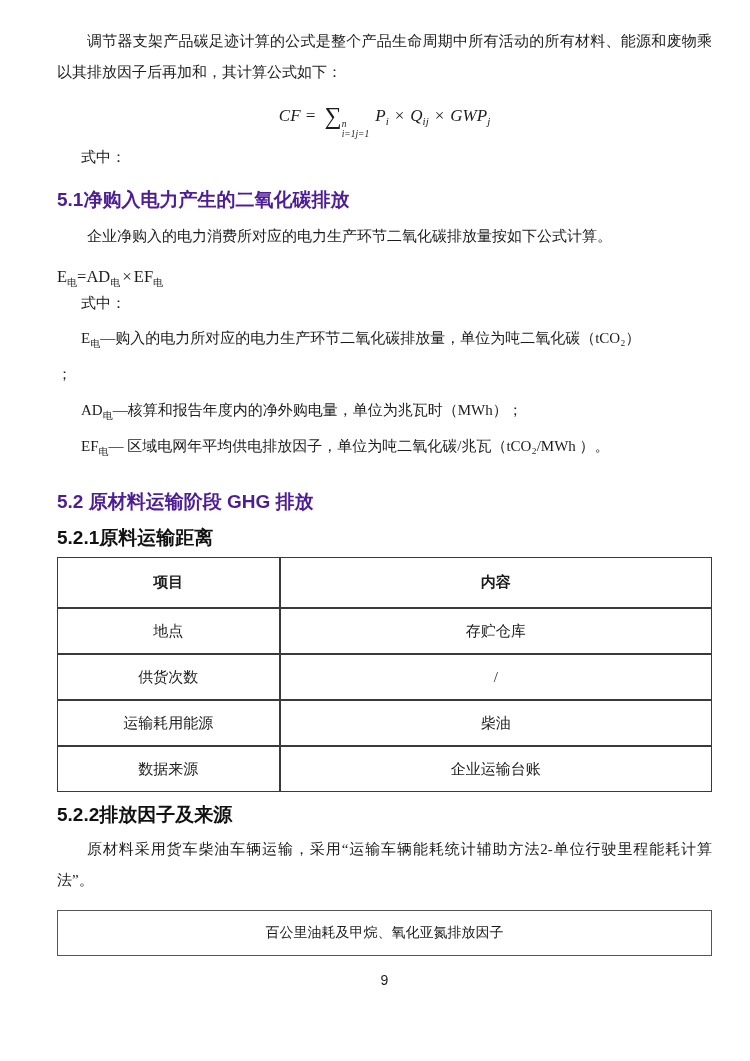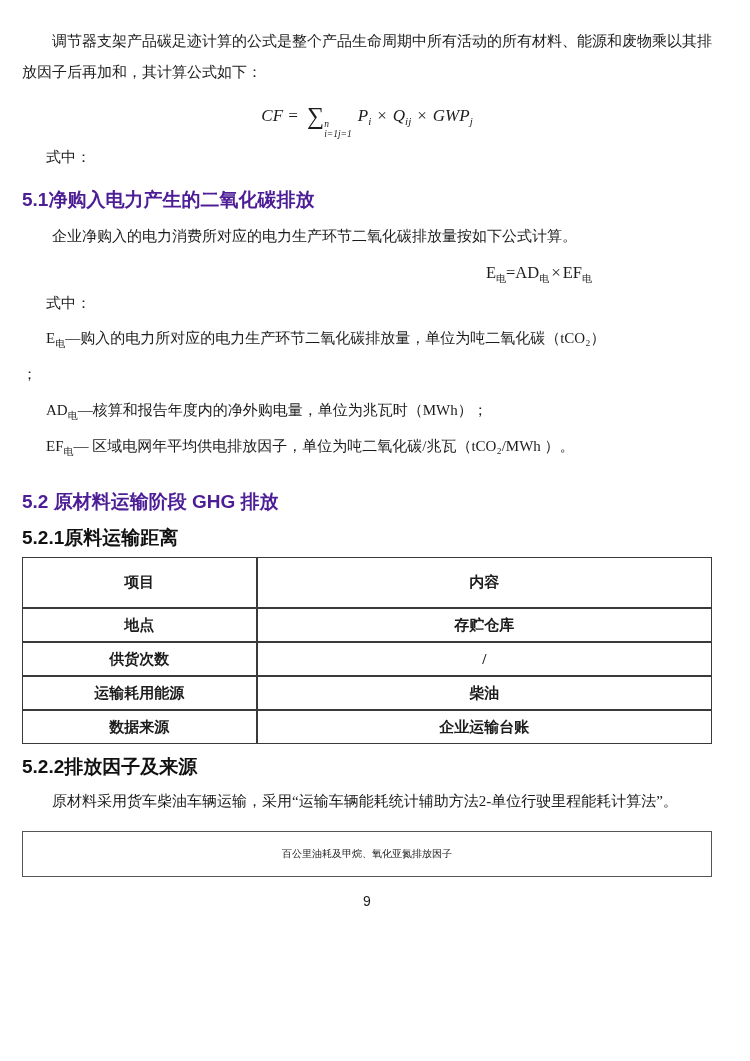--- a/index.html
+++ b/index.html
@@ -4,21 +4,21 @@
 <style>
   * { box-sizing: border-box; }
   html, body { margin: 0; padding: 0; }
   body {
     width: 750px; height: 1061px;
     background: #ffffff;
     color: #1c1c1c;
     font-family: "Liberation Serif", "DejaVu Serif", serif;
     overflow: hidden;
   }
-  .page { padding: 26px 38px 0 22px; }
+  .page { padding: 26px 38px 0 57px; }
 
   p.body {
     font-size: 15px;
     line-height: 31px;
     margin: 0;
     text-align: justify;
   }
   .indent2 { text-indent: 2em; }
   .indent16 { text-indent: 1.6em; }
   .where { text-indent: 1.6em; margin-top: 6px; }
@@ -48,23 +48,23 @@
     text-align: left;
     margin-right: 6px;
   }
   .formula-cf sub { font-size: 11px; }
   .formula-cf .mult { font-style: normal; padding: 0 6px; }
 
   
   .formula-e {
     margin: 6px 0 0 0;
     height: 30px;
-    line-height: 30px;
+    line-height: 38px;
     font-size: 16.5px;
-    text-align: right;
+    text-align: left;
     padding-right: 120px; 
   }
   .formula-e sub { font-size: 10px; }
   .formula-e .mult { padding: 0 2px; font-size: 17px; }
 
   .defs { margin-top: 4px; }
   .def-line { line-height: 32px; padding-left: 24px; }
   .def-line.noindent { padding-left: 0; }
   .def-line sub { font-size: 10px; }
 
@@ -85,38 +85,37 @@
   }
 
   table.data-table {
     width: 100%;
     border-collapse: separate;
     border-spacing: 0;
     table-layout: fixed;
   }
   table.data-table th, table.data-table td {
     border: 1px solid #3a3a3a;
-    height: 34px;
+    height: 46px;
     text-align: center;
     vertical-align: middle;
     font-size: 15px;
     padding: 0 4px;
-    font-weight: bold;
   }
   table.data-table th { font-weight: bold; height: 51px; }
   table.data-table .col-item { width: 34%; }
 
   .note-box {
     margin-top: 14px;
     border: 1px solid #555;
     height: 46px;
     display: flex;
     align-items: center;
     justify-content: center;
-    font-size: 10px;
+    font-size: 14px;
   }
 
   .page-number {
     text-align: center;
     margin-top: 16px;
     font-size: 14px;
     font-family: "Liberation Sans", "DejaVu Sans", sans-serif;
   }
 </style>
 </head>

